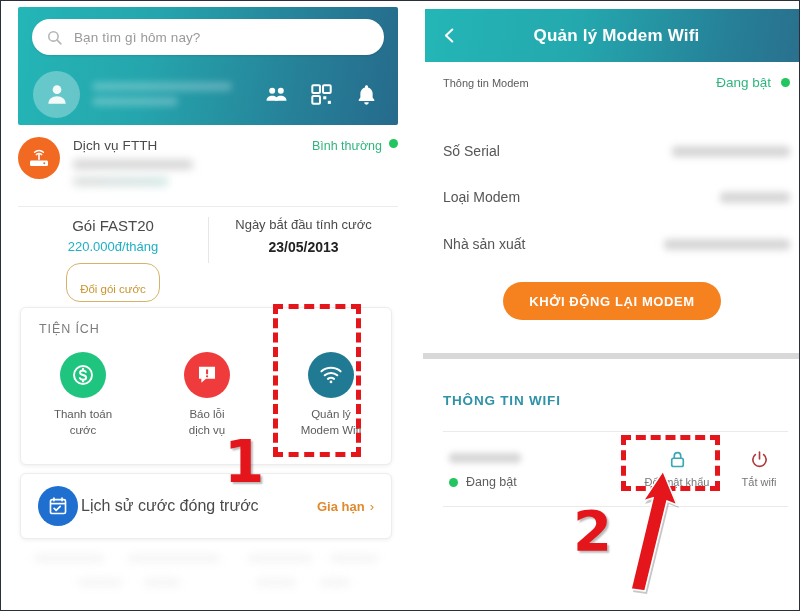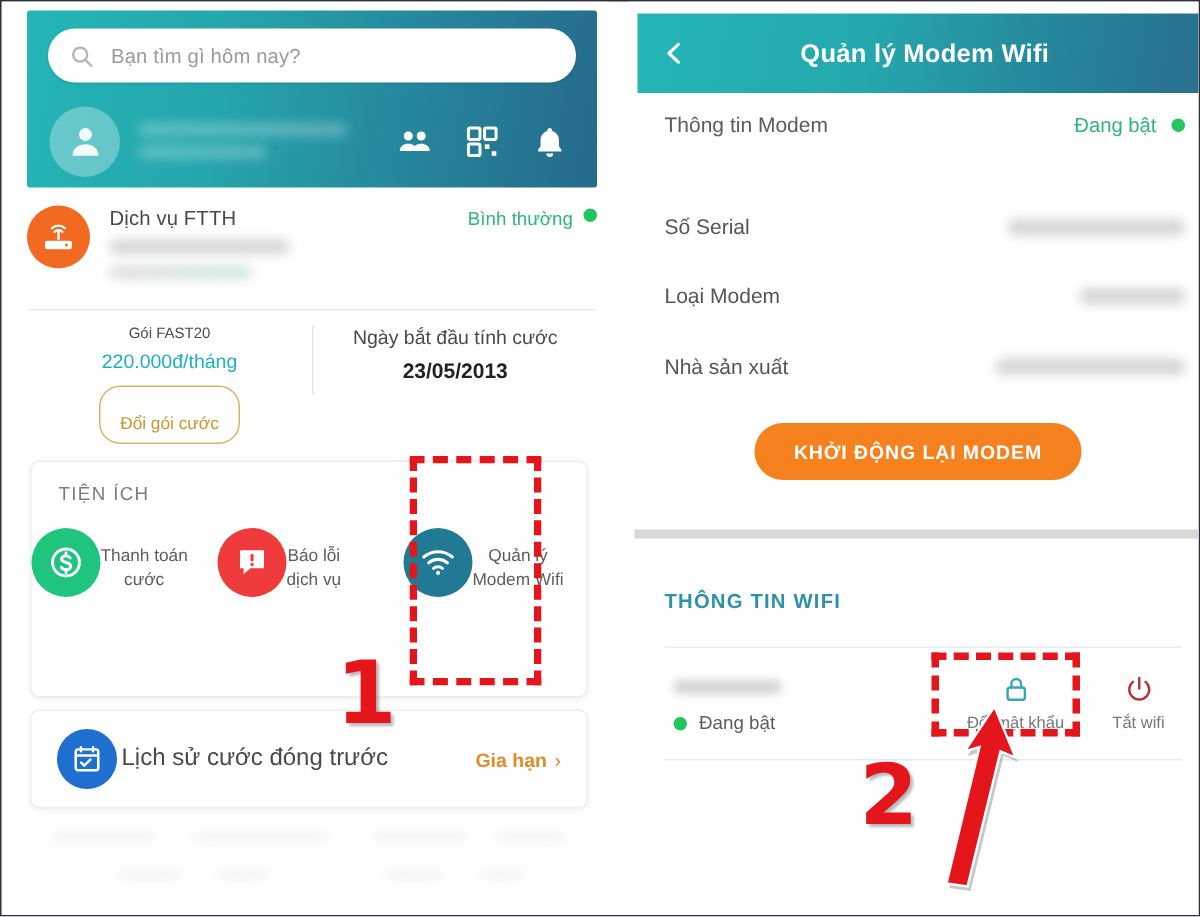--- a/index.html
+++ b/index.html
@@ -99,21 +99,21 @@
     width: 380px; height: 1px; background: #ececec;
   }
 
   
   .plan {
     position: absolute; left: 16px; top: 214px;
     width: 380px; height: 78px;
     display: flex;
   }
   .plan-l { width: 190px; text-align: center; padding-top: 2px; }
-  .plan-l .l1 { font-size: 10px; color: #4a4a4a; }
+  .plan-l .l1 { font-size: 15px; color: #4a4a4a; }
   .plan-l .l2 { font-size: 13px; color: #1eb0c4; margin-top: 5px; }
   .chg-btn {
     display: inline-block; margin-top: 9px;
     border: 1px solid #d7b36a; color: #c9952f;
     border-radius: 14px; font-size: 11.5px;
     padding: 20px 13px 5px; line-height: 1;
   }
   .plan-div { width: 1px; background: #e6e6e6; height: 46px; margin-top: 2px; }
   .plan-r { flex: 1 1 auto; text-align: center; padding-top: 2px; }
   .plan-r .r1 { font-size: 13px; color: #4a4a4a; }
@@ -129,21 +129,21 @@
   }
   #utils-card { left: 18px; top: 306px; width: 372px; height: 158px; }
   .utils-title {
     position: absolute; left: 18px; top: 14px;
     font-size: 12.5px; color: #7c7c7c; letter-spacing: .9px;
   }
   .utils-row {
     position: absolute; left: 0; top: 44px; width: 372px;
     display: flex;
   }
-  .util { flex: 1 1 0; display: flex; flex-direction: row; align-items: center; }
+  .util { flex: 1 1 0; display: flex; flex-direction: column; align-items: center; }
   .util-circle {
     width: 46px; height: 46px; border-radius: 50%;
     display: flex; align-items: center; justify-content: center;
   }
   .util-circle svg { width: 26px; height: 26px; }
   .util-lbl {
     margin-top: 9px; text-align: center;
     font-size: 11.5px; color: #5c5c5c; line-height: 1.35;
   }
 
@@ -205,21 +205,21 @@
   .rp-title {
     flex: 1 1 auto; text-align: center;
     color: #ffffff; font-size: 17px; font-weight: bold;
     letter-spacing: .2px; padding-right: 46px;
   }
 
   .rp-section-head {
     position: absolute; left: 0; top: 74px; width: 393px;
     display: flex; align-items: center; padding: 0 22px 0 24px;
   }
-  .rp-sec-t { font-size: 14px; color: #5b5b5b; flex: 1 1 auto; }
+  .rp-sec-t { font-size: 11px; color: #5b5b5b; flex: 1 1 auto; }
   .rp-sec-s { font-size: 13.5px; color: #2fb57d; margin-right: 10px; }
 
   .kv {
     position: absolute; left: 0; width: 393px; height: 22px;
     display: flex; align-items: center; padding: 0 22px 0 24px;
   }
   .kv .k { font-size: 14px; color: #555; flex: 1 1 auto; }
   .kv .v { height: 11px; border-radius: 4px; background: #d6d6d6; filter: blur(3.5px); }
   #kv1 { top: 139px; } #kv1 .v { width: 118px; }
   #kv2 { top: 185px; } #kv2 .v { width: 70px; }

